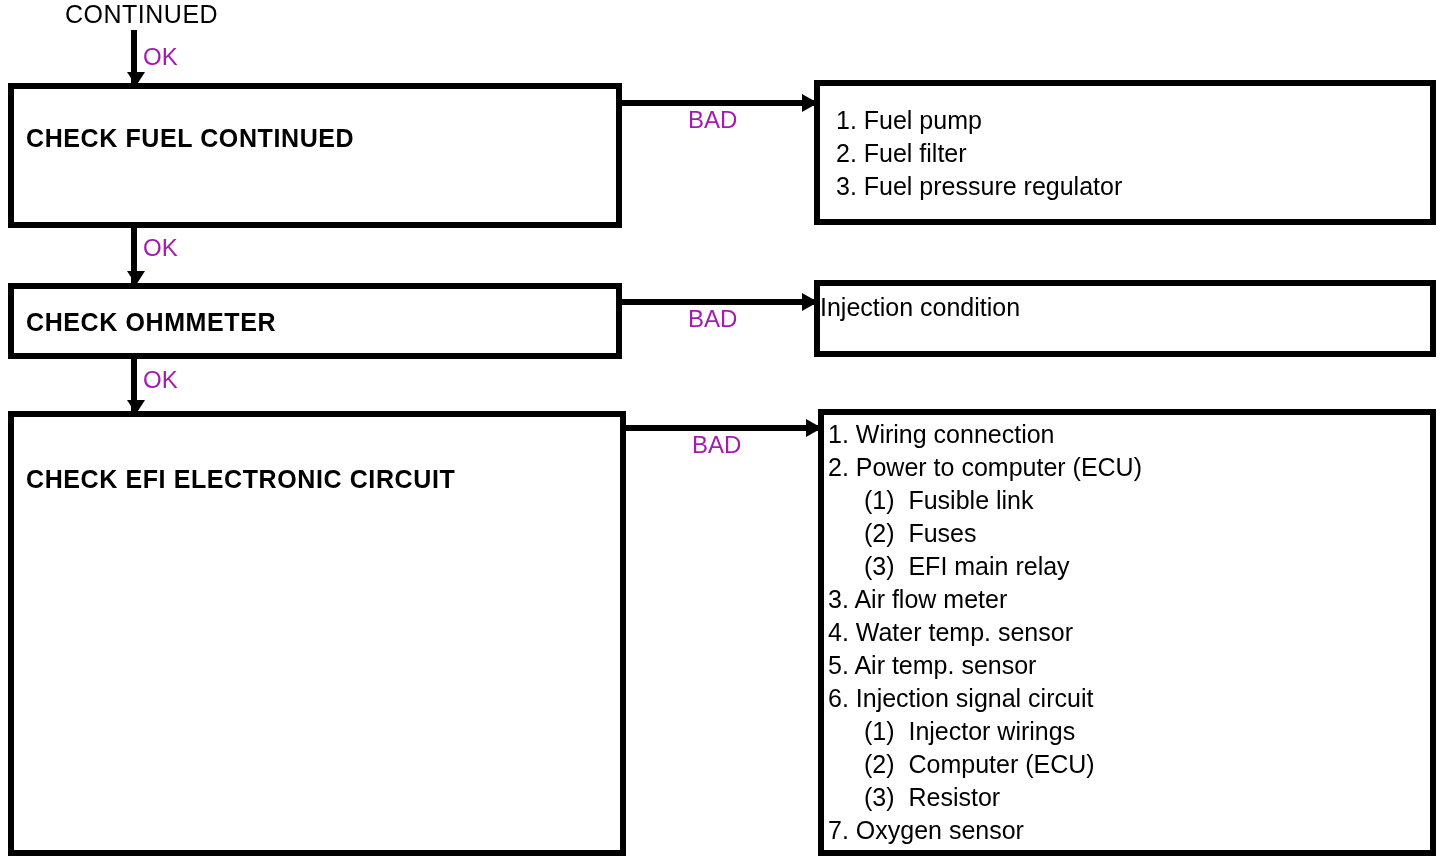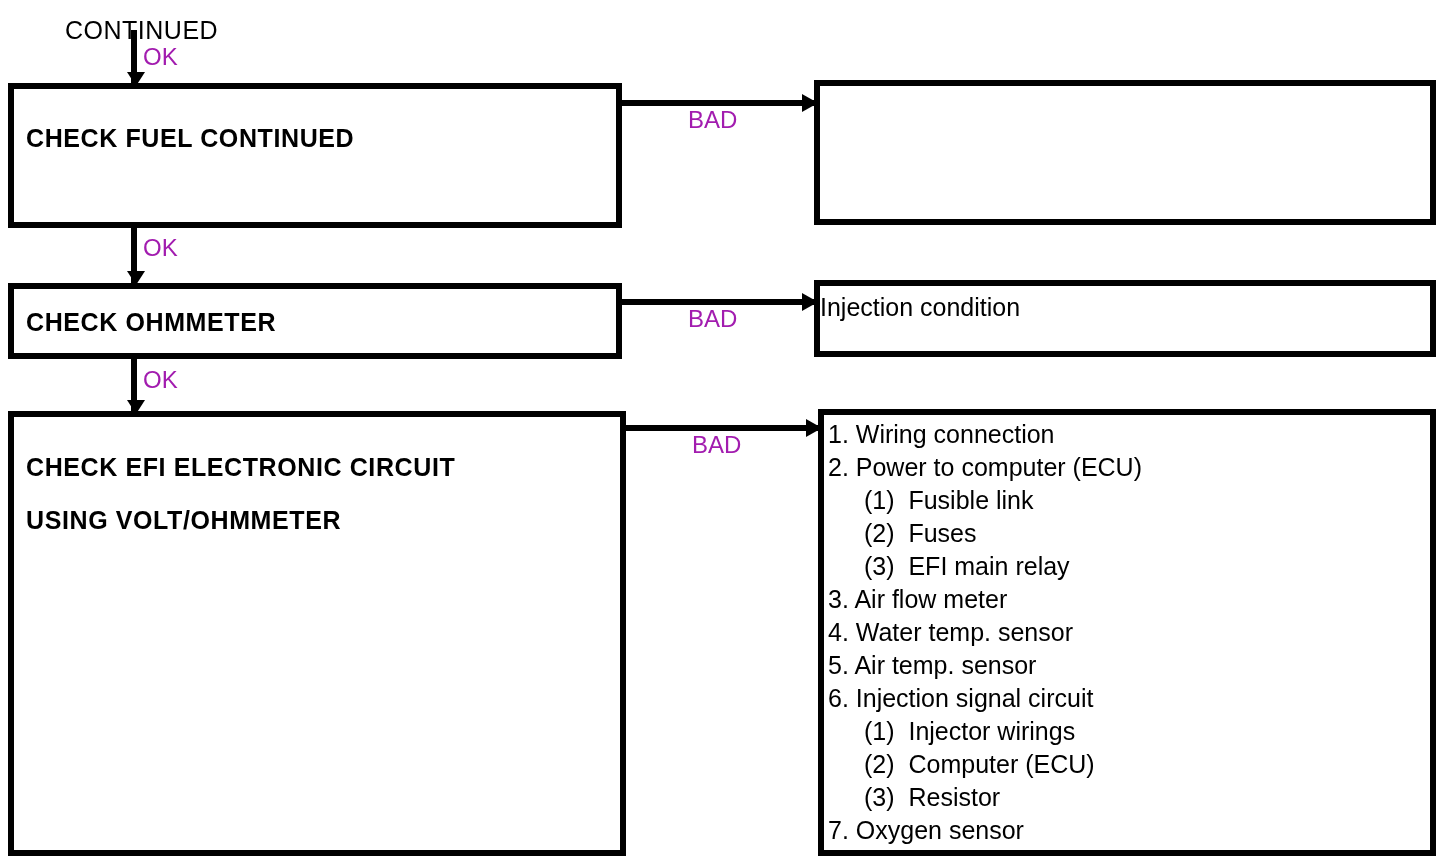--- a/index.html
+++ b/index.html
@@ -103,36 +103,37 @@
     letter-spacing: 0.5px;
     white-space: pre;
     color: #000;
   }
 </style>
 </head>
 <body>
 
 <div id="canvas">
 
-  <div class="continued-label" style="left:65px; top:16px;">CONTINUED</div>
+  <div class="continued-label" style="left:65px; top:0;">CONTINUED</div>
 
   <div class="vline" style="left:131px; top:30px; height:55px;"></div>
   <div class="arrow-down" style="left:127px; top:72px;"></div>
   <div class="edge-label" style="left:143px; top:43px;">OK</div>
 
   <div class="box" style="left:8px; top:83px; width:614px; height:145px;">
   </div>
   <div class="check-title" style="left:26px; top:123px;">CHECK FUEL CONTINUED</div>
 
   <div class="hline" style="left:620px; top:100px; width:194px;"></div>
   <div class="arrow-right" style="left:802px; top:94px;"></div>
   <div class="edge-label" style="left:688px; top:106px;">BAD</div>
 
   <div class="box" style="left:814px; top:80px; width:622px; height:145px;">
   </div>
+  <div class="list-text" style="left:836px; top:104px;"><span class="list-item">1. Fuel pump</span><span class="list-item">2. Fuel filter</span><span class="list-item">3. Fuel pressure regulator</span></div>
 
   <div class="vline" style="left:131px; top:228px; height:57px;"></div>
   <div class="arrow-down" style="left:127px; top:271px;"></div>
   <div class="edge-label" style="left:143px; top:234px;">OK</div>
 
   <div class="box" style="left:8px; top:283px; width:614px; height:76px;">
   </div>
   <div class="check-title" style="left:26px; top:307px;">CHECK OHMMETER</div>
 
   <div class="hline" style="left:620px; top:299px; width:194px;"></div>
@@ -142,22 +143,21 @@
   <div class="box" style="left:814px; top:280px; width:622px; height:77px;">
   </div>
   <div class="plain-text" style="left:820px; top:291px;text-align:right;"><span class="list-item">Injection condition</span></div>
 
   <div class="vline" style="left:131px; top:359px; height:55px;"></div>
   <div class="arrow-down" style="left:127px; top:400px;"></div>
   <div class="edge-label" style="left:143px; top:366px;">OK</div>
 
   <div class="box" style="left:8px; top:411px; width:618px; height:445px;">
   </div>
-  <div class="check-title" style="left:26px; top:452px;">CHECK EFI ELECTRONIC CIRCUIT</div>
-  <div class="check-title" style="left:26px; top:505px;">USING VOLT/OHMMETER</div>
+  <div class="check-title" style="left:26px; top:464px;">CHECK EFI ELECTRONIC CIRCUIT</div>
 
   <div class="hline" style="left:624px; top:425px; width:194px;"></div>
   <div class="arrow-right" style="left:806px; top:419px;"></div>
   <div class="edge-label" style="left:692px; top:431px;">BAD</div>
 
   <div class="box" style="left:818px; top:409px; width:618px; height:447px;">
   </div>
   <div class="list-text" style="left:828px; top:418px;"><span class="list-item">1. Wiring connection</span><span class="list-item">2. Power to computer (ECU)</span><span class="list-item sub">(1)  Fusible link</span><span class="list-item sub">(2)  Fuses</span><span class="list-item sub">(3)  EFI main relay</span><span class="list-item">3. Air flow meter</span><span class="list-item">4. Water temp. sensor</span><span class="list-item">5. Air temp. sensor</span><span class="list-item">6. Injection signal circuit</span><span class="list-item sub">(1)  Injector wirings</span><span class="list-item sub">(2)  Computer (ECU)</span><span class="list-item sub">(3)  Resistor</span><span class="list-item">7. Oxygen sensor</span></div>
 
 </div>

